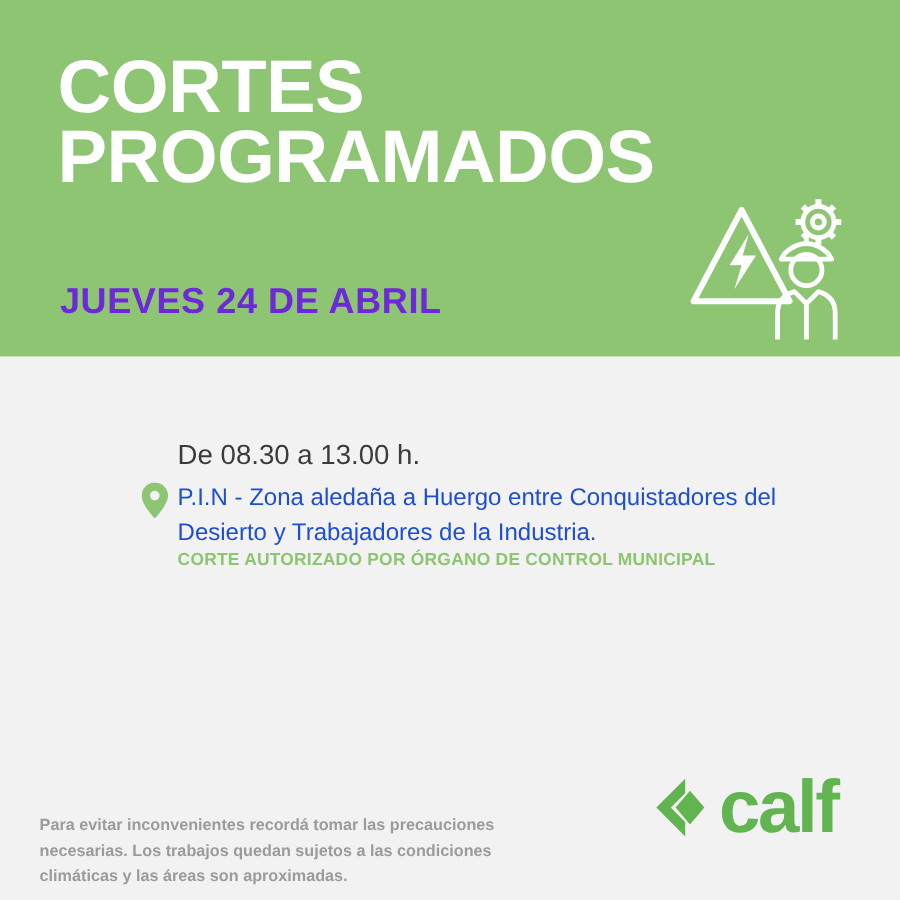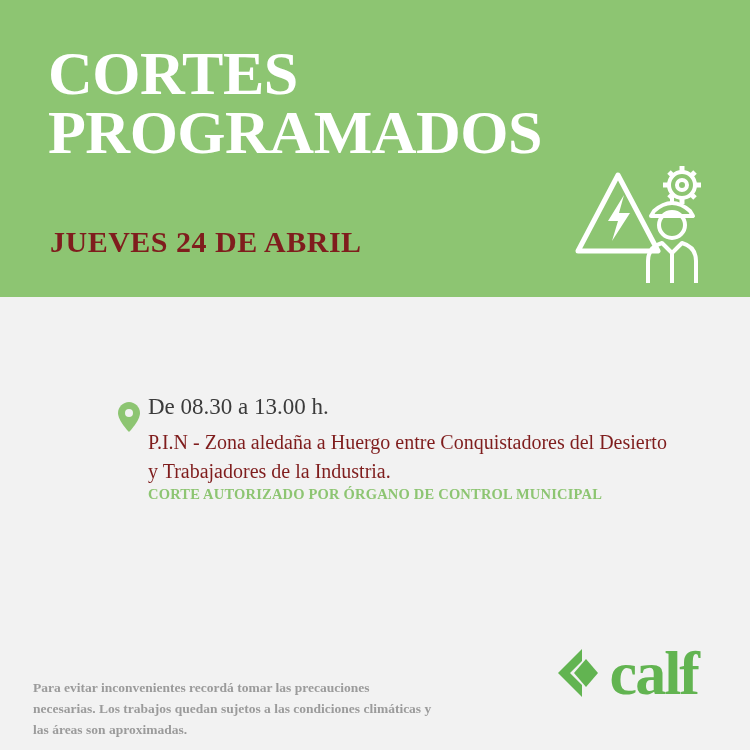--- a/index.html
+++ b/index.html
@@ -8,21 +8,20 @@
     height: 750px;
     background: #f2f2f2;
     font-family: "Liberation Sans", sans-serif;
     overflow: hidden;
   }
   .poster {
     position: relative;
     width: 747px;
     height: 750px;
     background: #f2f2f2;
-    font-family: Liberation Serif, serif;
   }
 
   
   .header {
     position: relative;
     width: 750px;
     height: 297px;
     background: #8dc572;
     overflow: hidden;
   }
@@ -33,22 +32,22 @@
     color: #ffffff;
     font-weight: bold;
     font-size: 62px;
     line-height: 0.95;
     letter-spacing: -0.5px;
   }
   .header-title .line2 { display: block; }
   .header-date {
     position: absolute;
     left: 50px;
-    top: 225px;
-    color: #7f1d1d;
+    top: 235px;
+    color: #6d28d9;
     font-weight: bold;
     font-size: 30px;
     letter-spacing: 0.5px;
   }
   .header-icon {
     position: absolute;
     right: 36px;
     bottom: 8px;
     width: 140px;
     height: 130px;
@@ -56,39 +55,39 @@
 
   
   .content {
     position: absolute;
     left: 0;
     top: 297px;
     width: 750px;
   }
   .outage {
     position: relative;
-    padding: 95px 70px 0 118px;
+    padding: 68px 70px 0 118px;
   }
   .pin-icon {
     position: absolute;
     left: 118px;
     top: 105px;
     width: 22px;
     height: 30px;
   }
   .outage-time {
     font-size: 23px;
     color: #3b3b3b;
     font-weight: normal;
     margin-left: 30px;
     line-height: 1.3;
   }
   .outage-zone {
     font-size: 20px;
-    color: #7f1d1d;
+    color: #1d4ed8;
     margin-left: 30px;
     margin-top: 6px;
     line-height: 1.45;
     max-width: 530px;
   }
   .outage-auth {
     font-size: 14.5px;
     font-weight: bold;
     color: #8dc572;
     margin-left: 30px;

